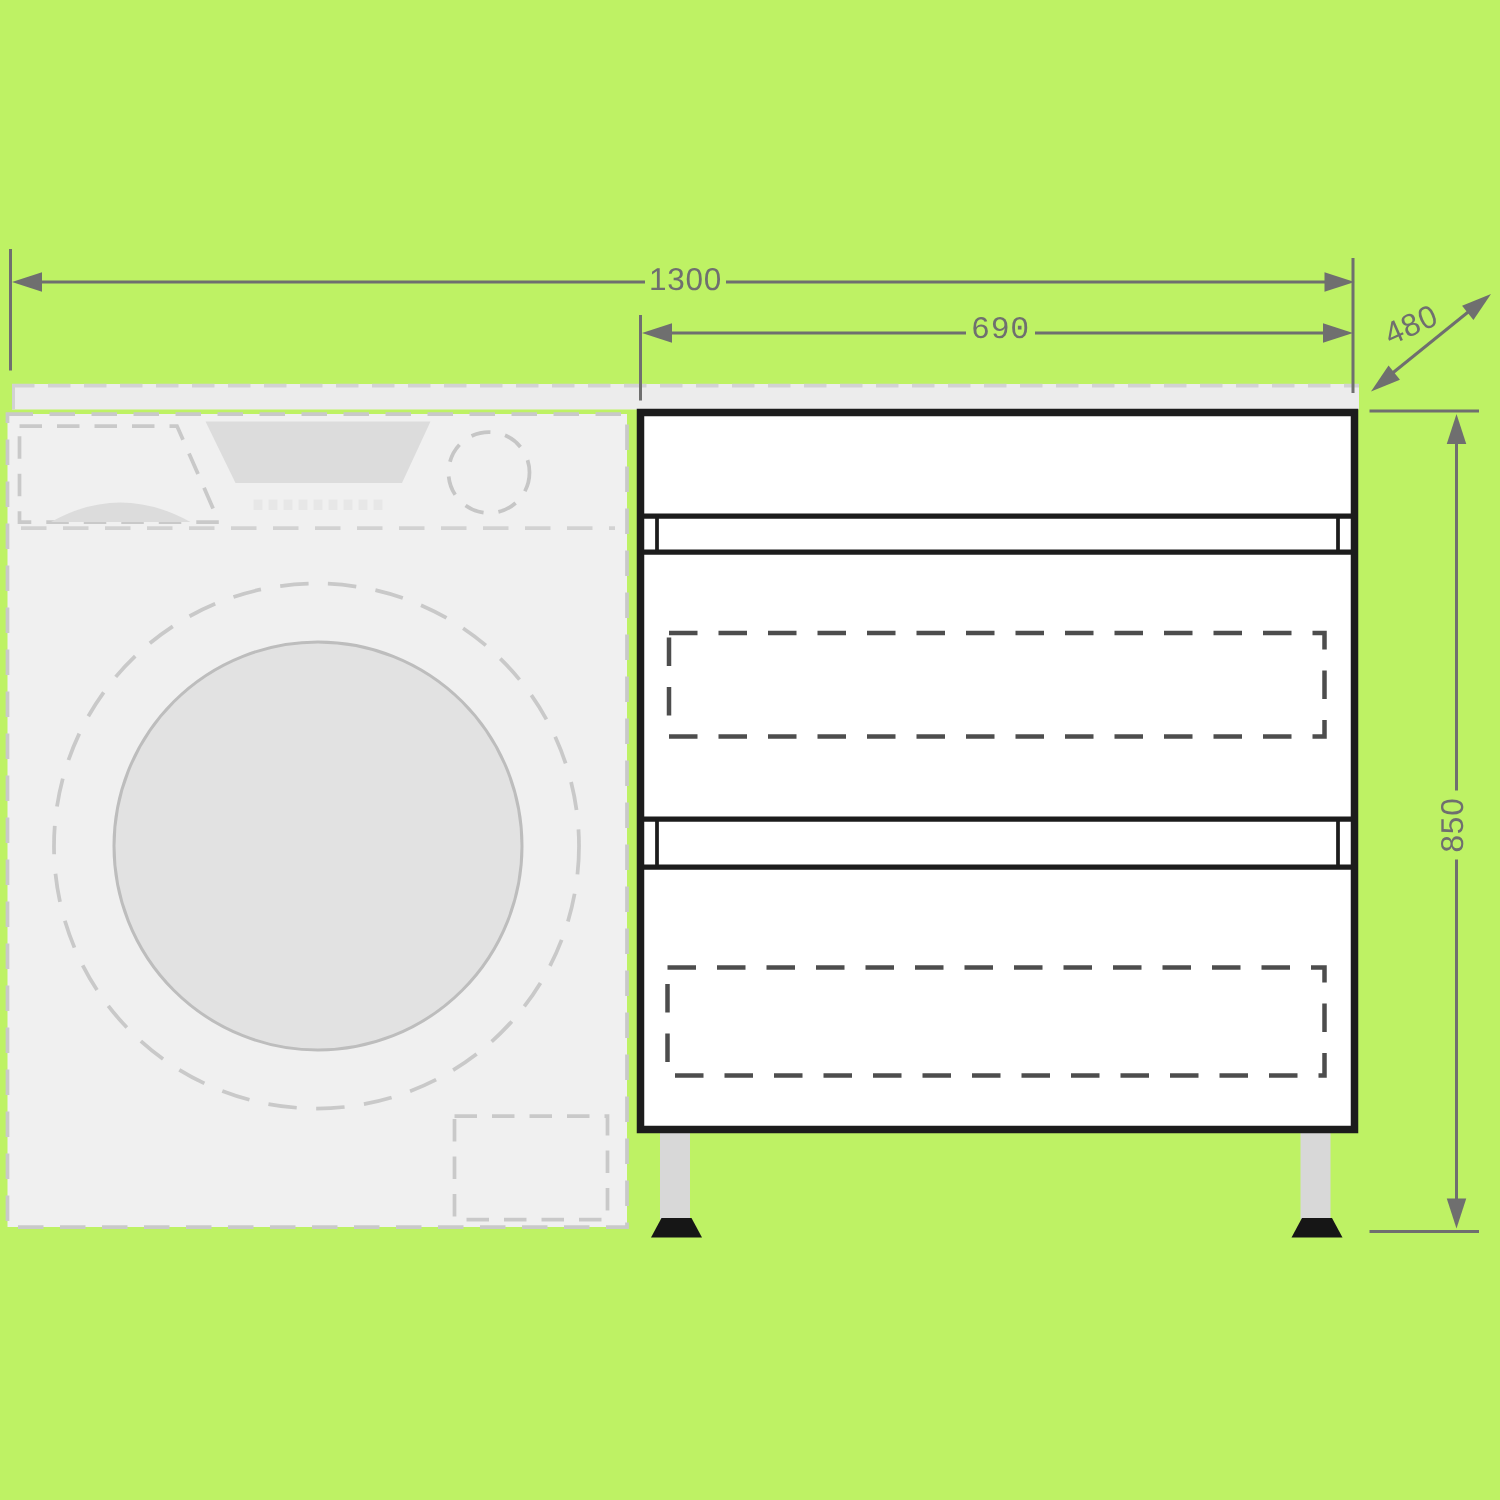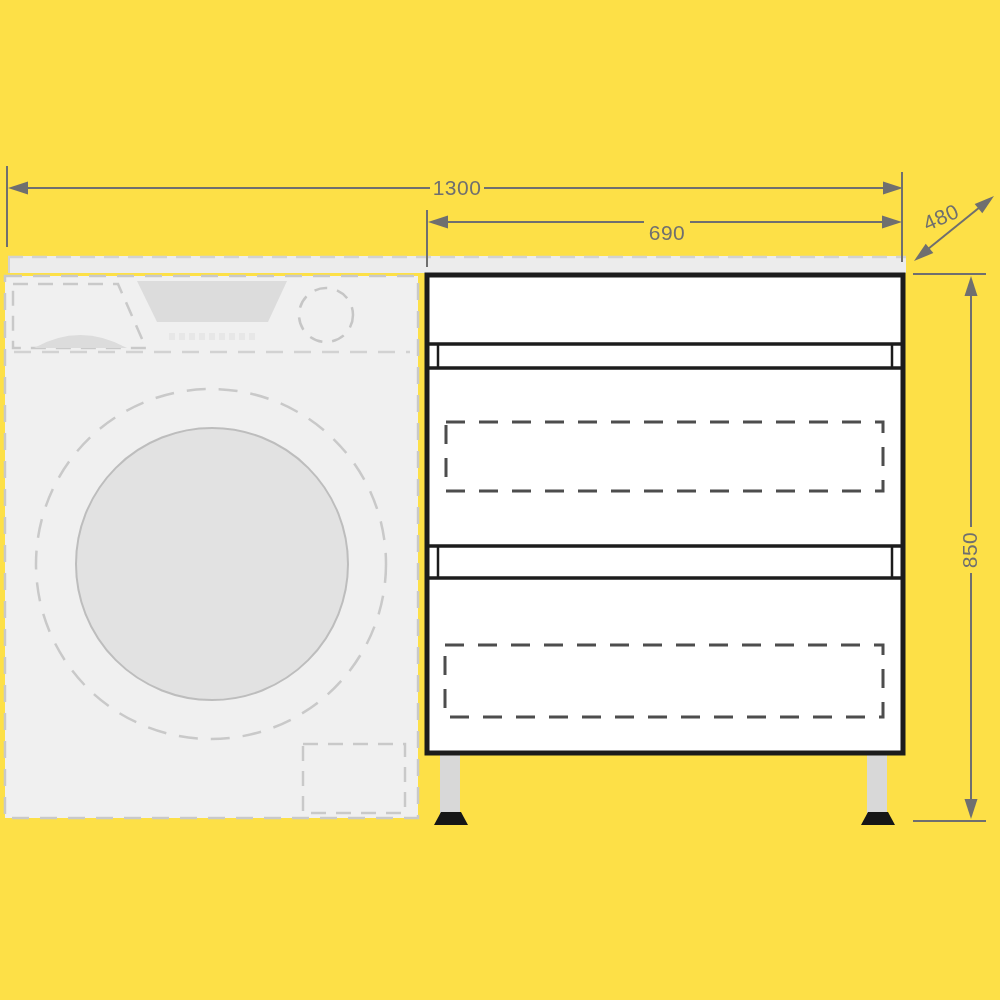--- a/index.html
+++ b/index.html
@@ -1,16 +1,16 @@
 <!DOCTYPE html>
 <html><head>
 <meta charset="utf-8">
 <style>
   html,body{margin:0;padding:0;background:#ffffff;}
-  .stage{position:relative;width:1000px;height:1000px;background:#fde047;overflow:hidden;
+  .stage{position:relative;width:1000px;height:1000px;background:#bef264;overflow:hidden;
          font-family:"Liberation Sans",sans-serif;}
   .stage svg{position:absolute;left:0;top:0;}
   .dim-label{position:absolute;font-size:21px;line-height:1;color:#6f6f6f;
              letter-spacing:0.5px;transform:translate(-50%,-50%);white-space:nowrap;
              font-family:"Liberation Sans",sans-serif;}
   .dim-label.rot90{transform:translate(-50%,-50%) rotate(-90deg);}
   .dim-label.rot-diag{transform:translate(-50%,-50%) rotate(-24deg);}
 </style>
 </head>
 <body>
@@ -111,19 +111,19 @@
       <line x1="913" y1="821" x2="986" y2="821" stroke-width="2"></line>
       <line x1="971" y1="293" x2="971" y2="527" stroke-width="2"></line>
       <line x1="971" y1="573" x2="971" y2="803" stroke-width="2"></line>
       <polygon points="971,276 964.5,296 977.5,296" stroke="none"></polygon>
       <polygon points="971,819 964.5,799 977.5,799" stroke="none"></polygon>
     </g>
   </svg>
 
   <div class="dim-label" style="left:457px;top:187px;">1300</div>
 
-  <div class="dim-label" style="left:667px;top:232px;">690</div>
+  <div class="dim-label" style="left:667px;top:221px;font-family:Liberation Mono, monospace;">690</div>
 
   <div class="dim-label rot-diag" style="left:941px;top:217px;">480</div>
 
   <div class="dim-label rot90" style="left:969px;top:550px;">850</div>
 
 </div>
 
 </body></html>

